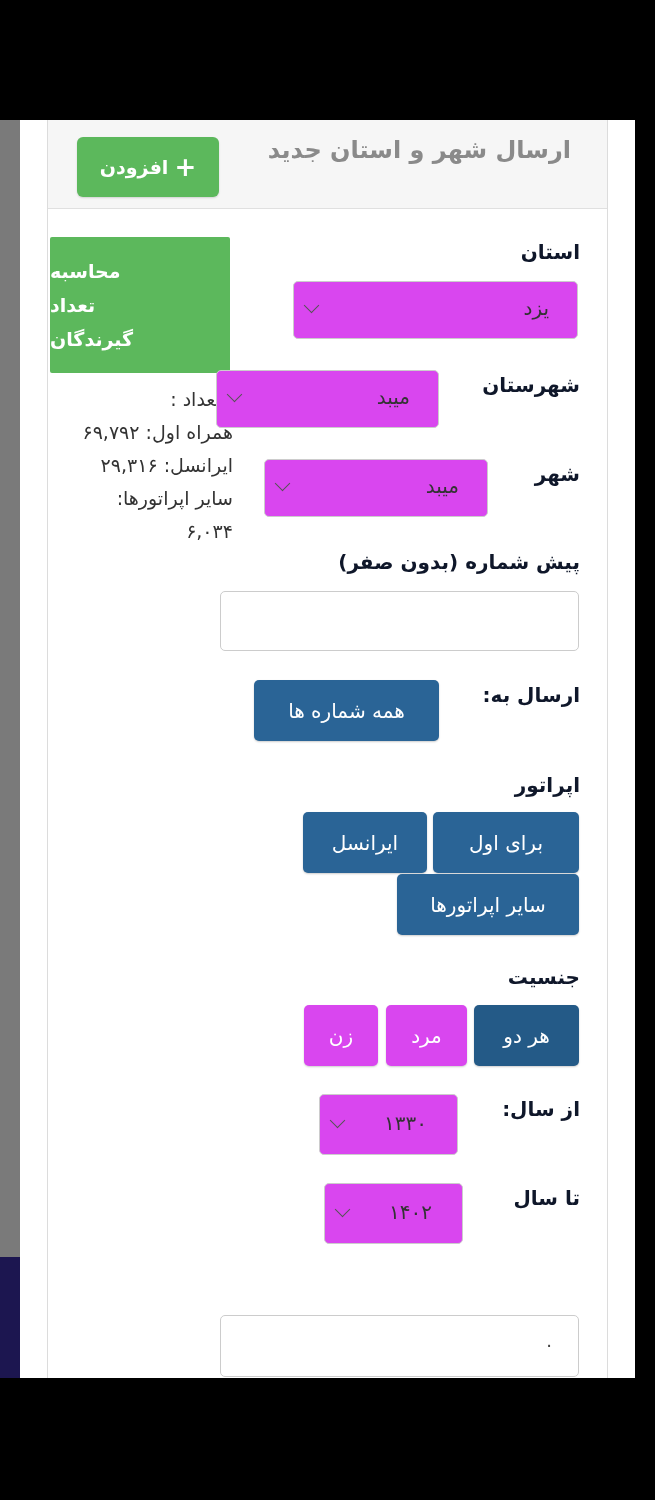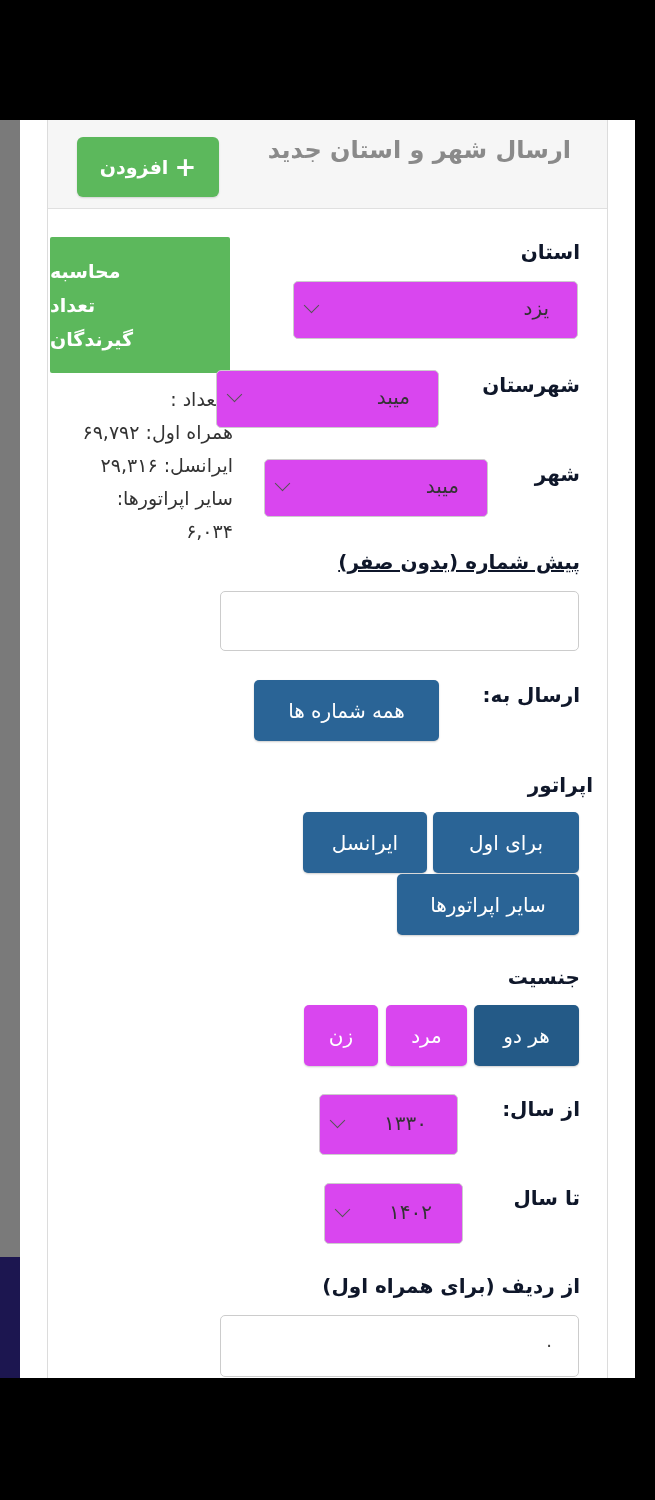--- a/index.html
+++ b/index.html
@@ -67,31 +67,31 @@
         <span class="val">میبد</span>
         <span class="chev"></span>
       </div>
 
       <div class="label" style="right:27px; top:342px;">شهر</div>
       <div class="select" style="left:216px; top:339px; width:224px;">
         <span class="val">میبد</span>
         <span class="chev"></span>
       </div>
 
-      <div class="label" style="right:27px; top:430px;text-decoration:underline;">پیش شماره (بدون صفر)</div>
+      <div class="label" style="right:27px; top:430px;">پیش شماره (بدون صفر)</div>
       <div class="input" style="left:172px; top:471px; width:359px;">
         <span class="val"></span>
       </div>
 
       <div class="label" style="right:27px; top:563px;">ارسال به:</div>
       <div class="btn-blue" style="left:206px; top:560px; width:185px; height:61px;">
         <span>همه شماره ها</span>
       </div>
 
-      <div class="label" style="right:14px; top:653px;">اپراتور</div>
+      <div class="label" style="right:27px; top:653px;">اپراتور</div>
       <div class="btn-blue" style="left:385px; top:692px; width:146px; height:61px;">
         <span>برای اول</span>
       </div>
       <div class="btn-blue" style="left:255px; top:692px; width:124px; height:61px;">
         <span>ایرانسل</span>
       </div>
       <div class="btn-blue" style="left:349px; top:754px; width:182px; height:61px;">
         <span>سایر اپراتورها</span>
       </div>
 
@@ -111,19 +111,18 @@
         <span class="val" style="right:30px; top:16px;">۱۳۳۰</span>
         <span class="chev" style="top:20px;"></span>
       </div>
 
       <div class="label" style="right:27px; top:1066px;">تا سال</div>
       <div class="select" style="left:276px; top:1063px; width:139px; height:61px;">
         <span class="val" style="right:30px; top:16px;">۱۴۰۲</span>
         <span class="chev" style="top:20px;"></span>
       </div>
 
-      <div class="label" style="right:27px; top:1154px;">از ردیف (برای همراه اول)</div>
       <div class="input" style="left:172px; top:1195px; width:359px; height:62px;">
         <span class="val" style="right:24px; top:18px;">۰</span>
       </div>
     </div>
   </div>
 </div>
 
 </body></html>

